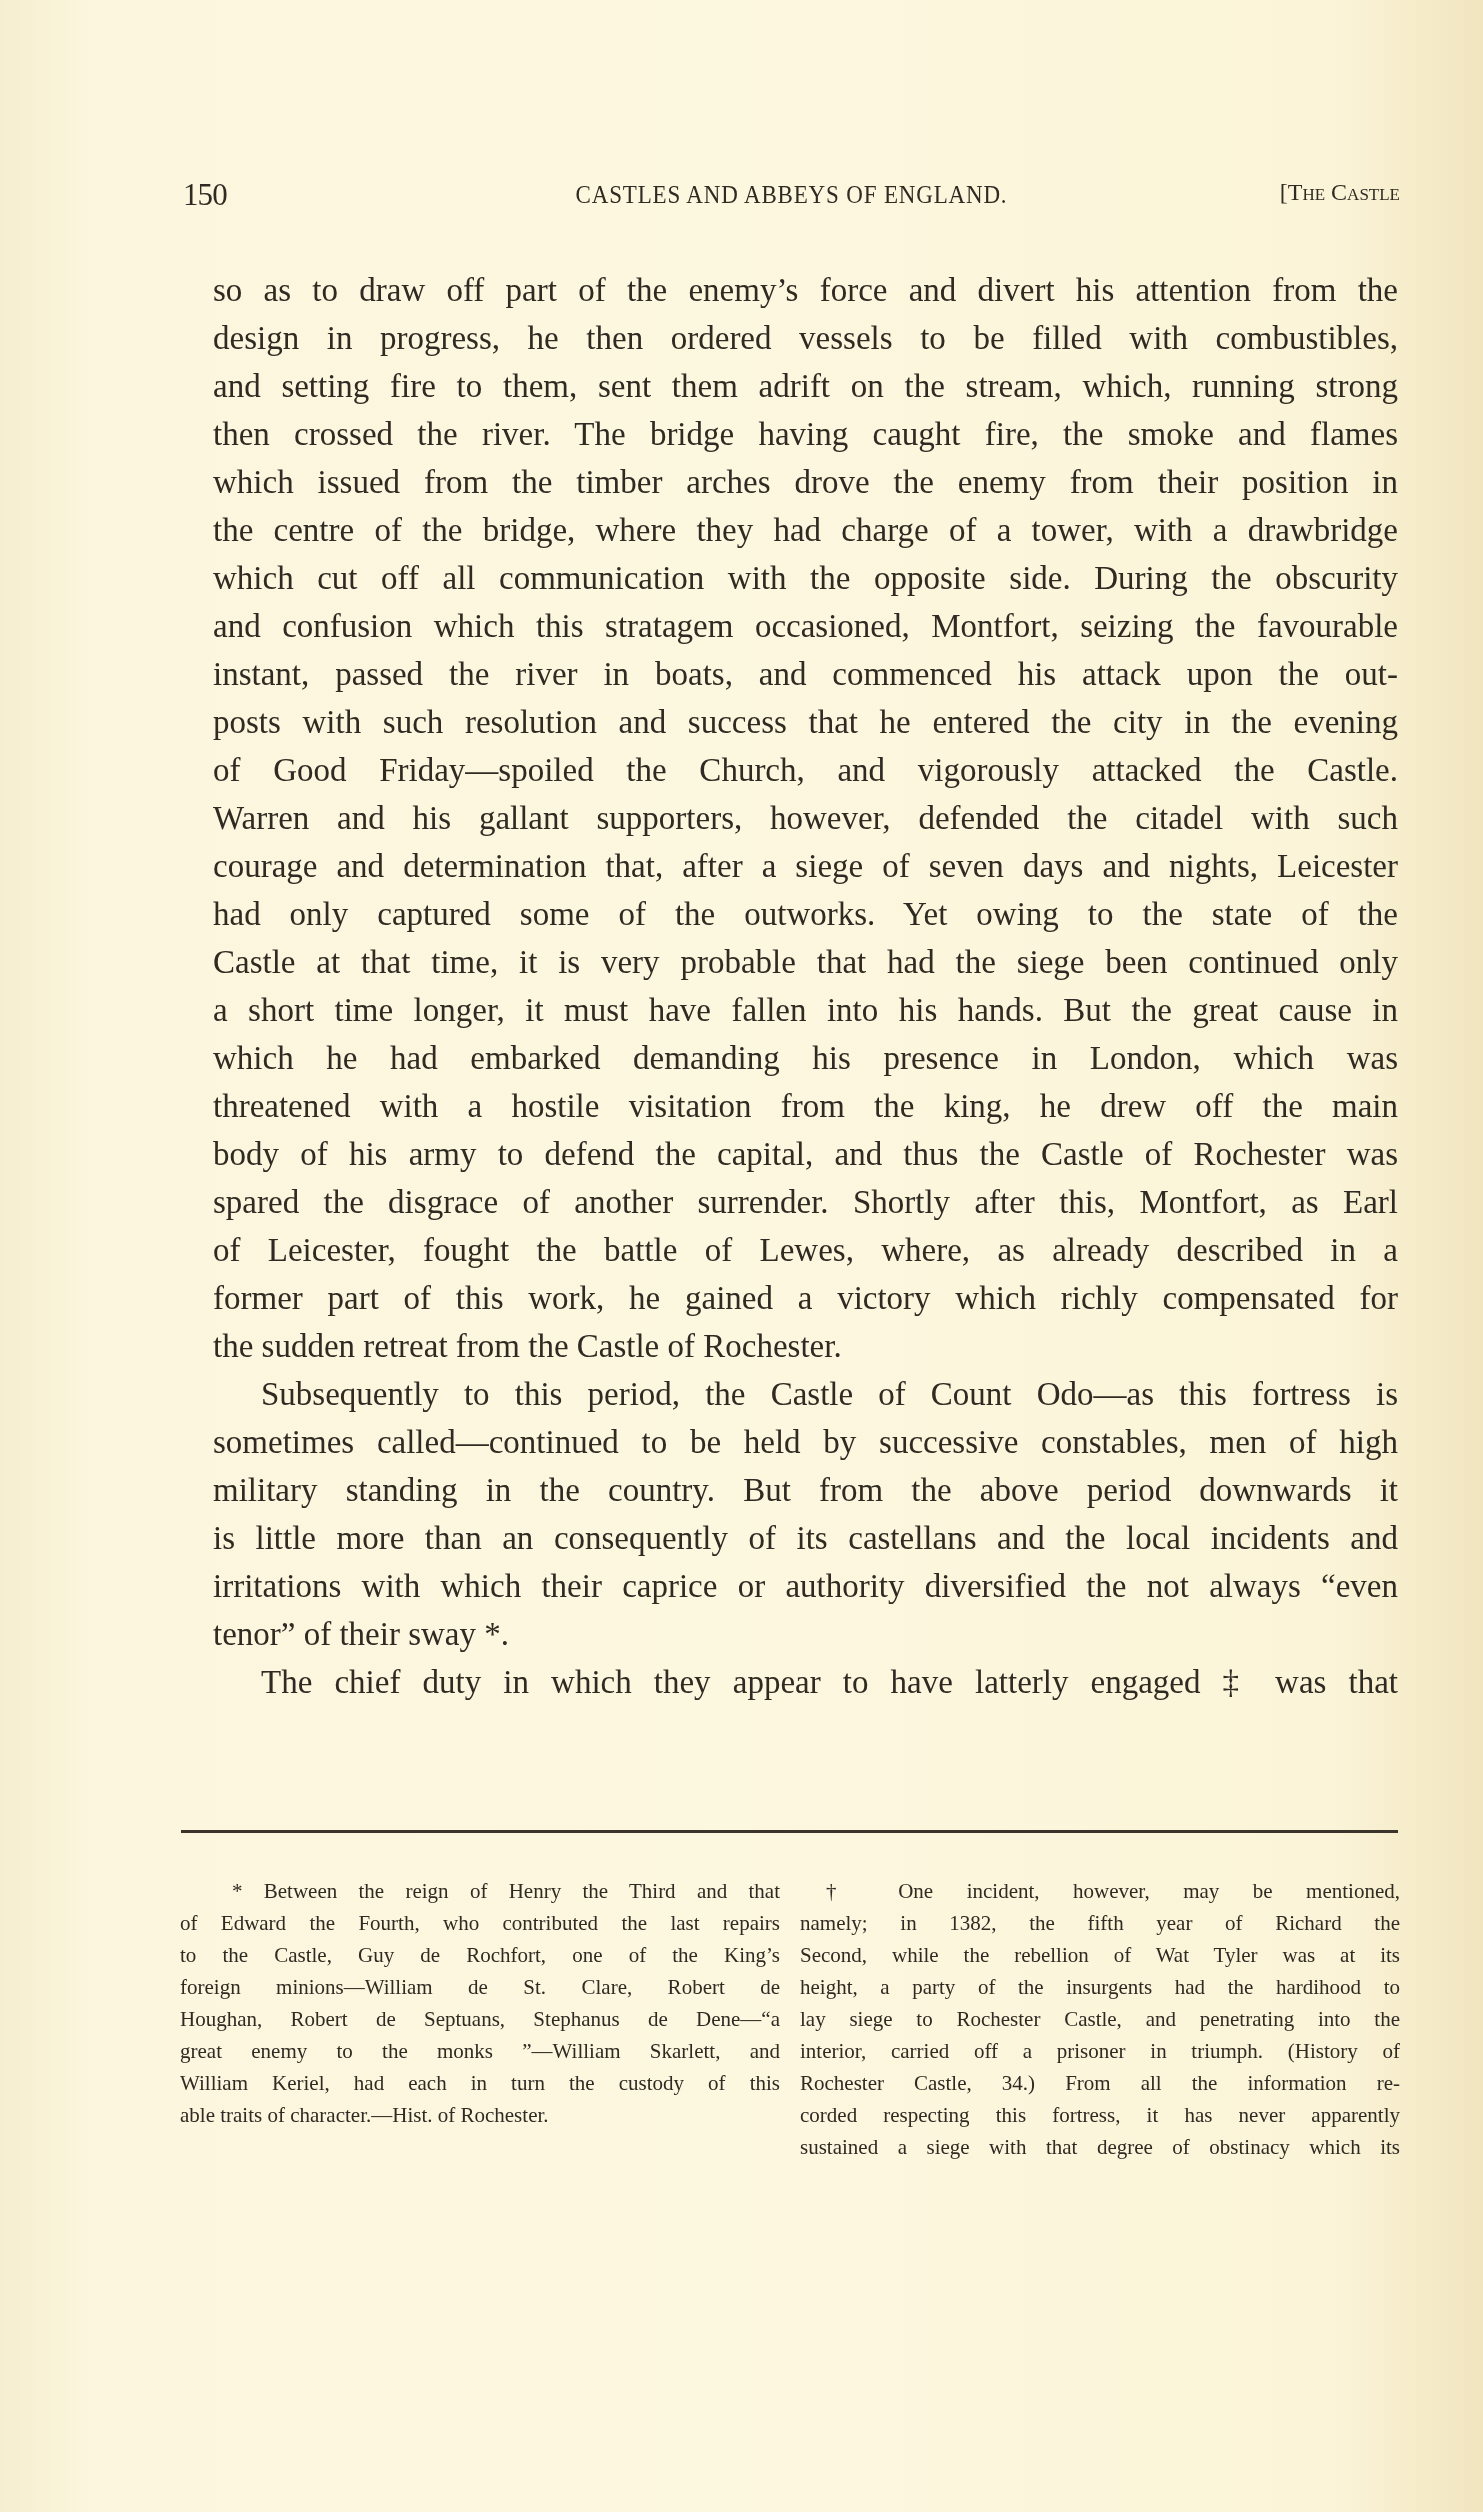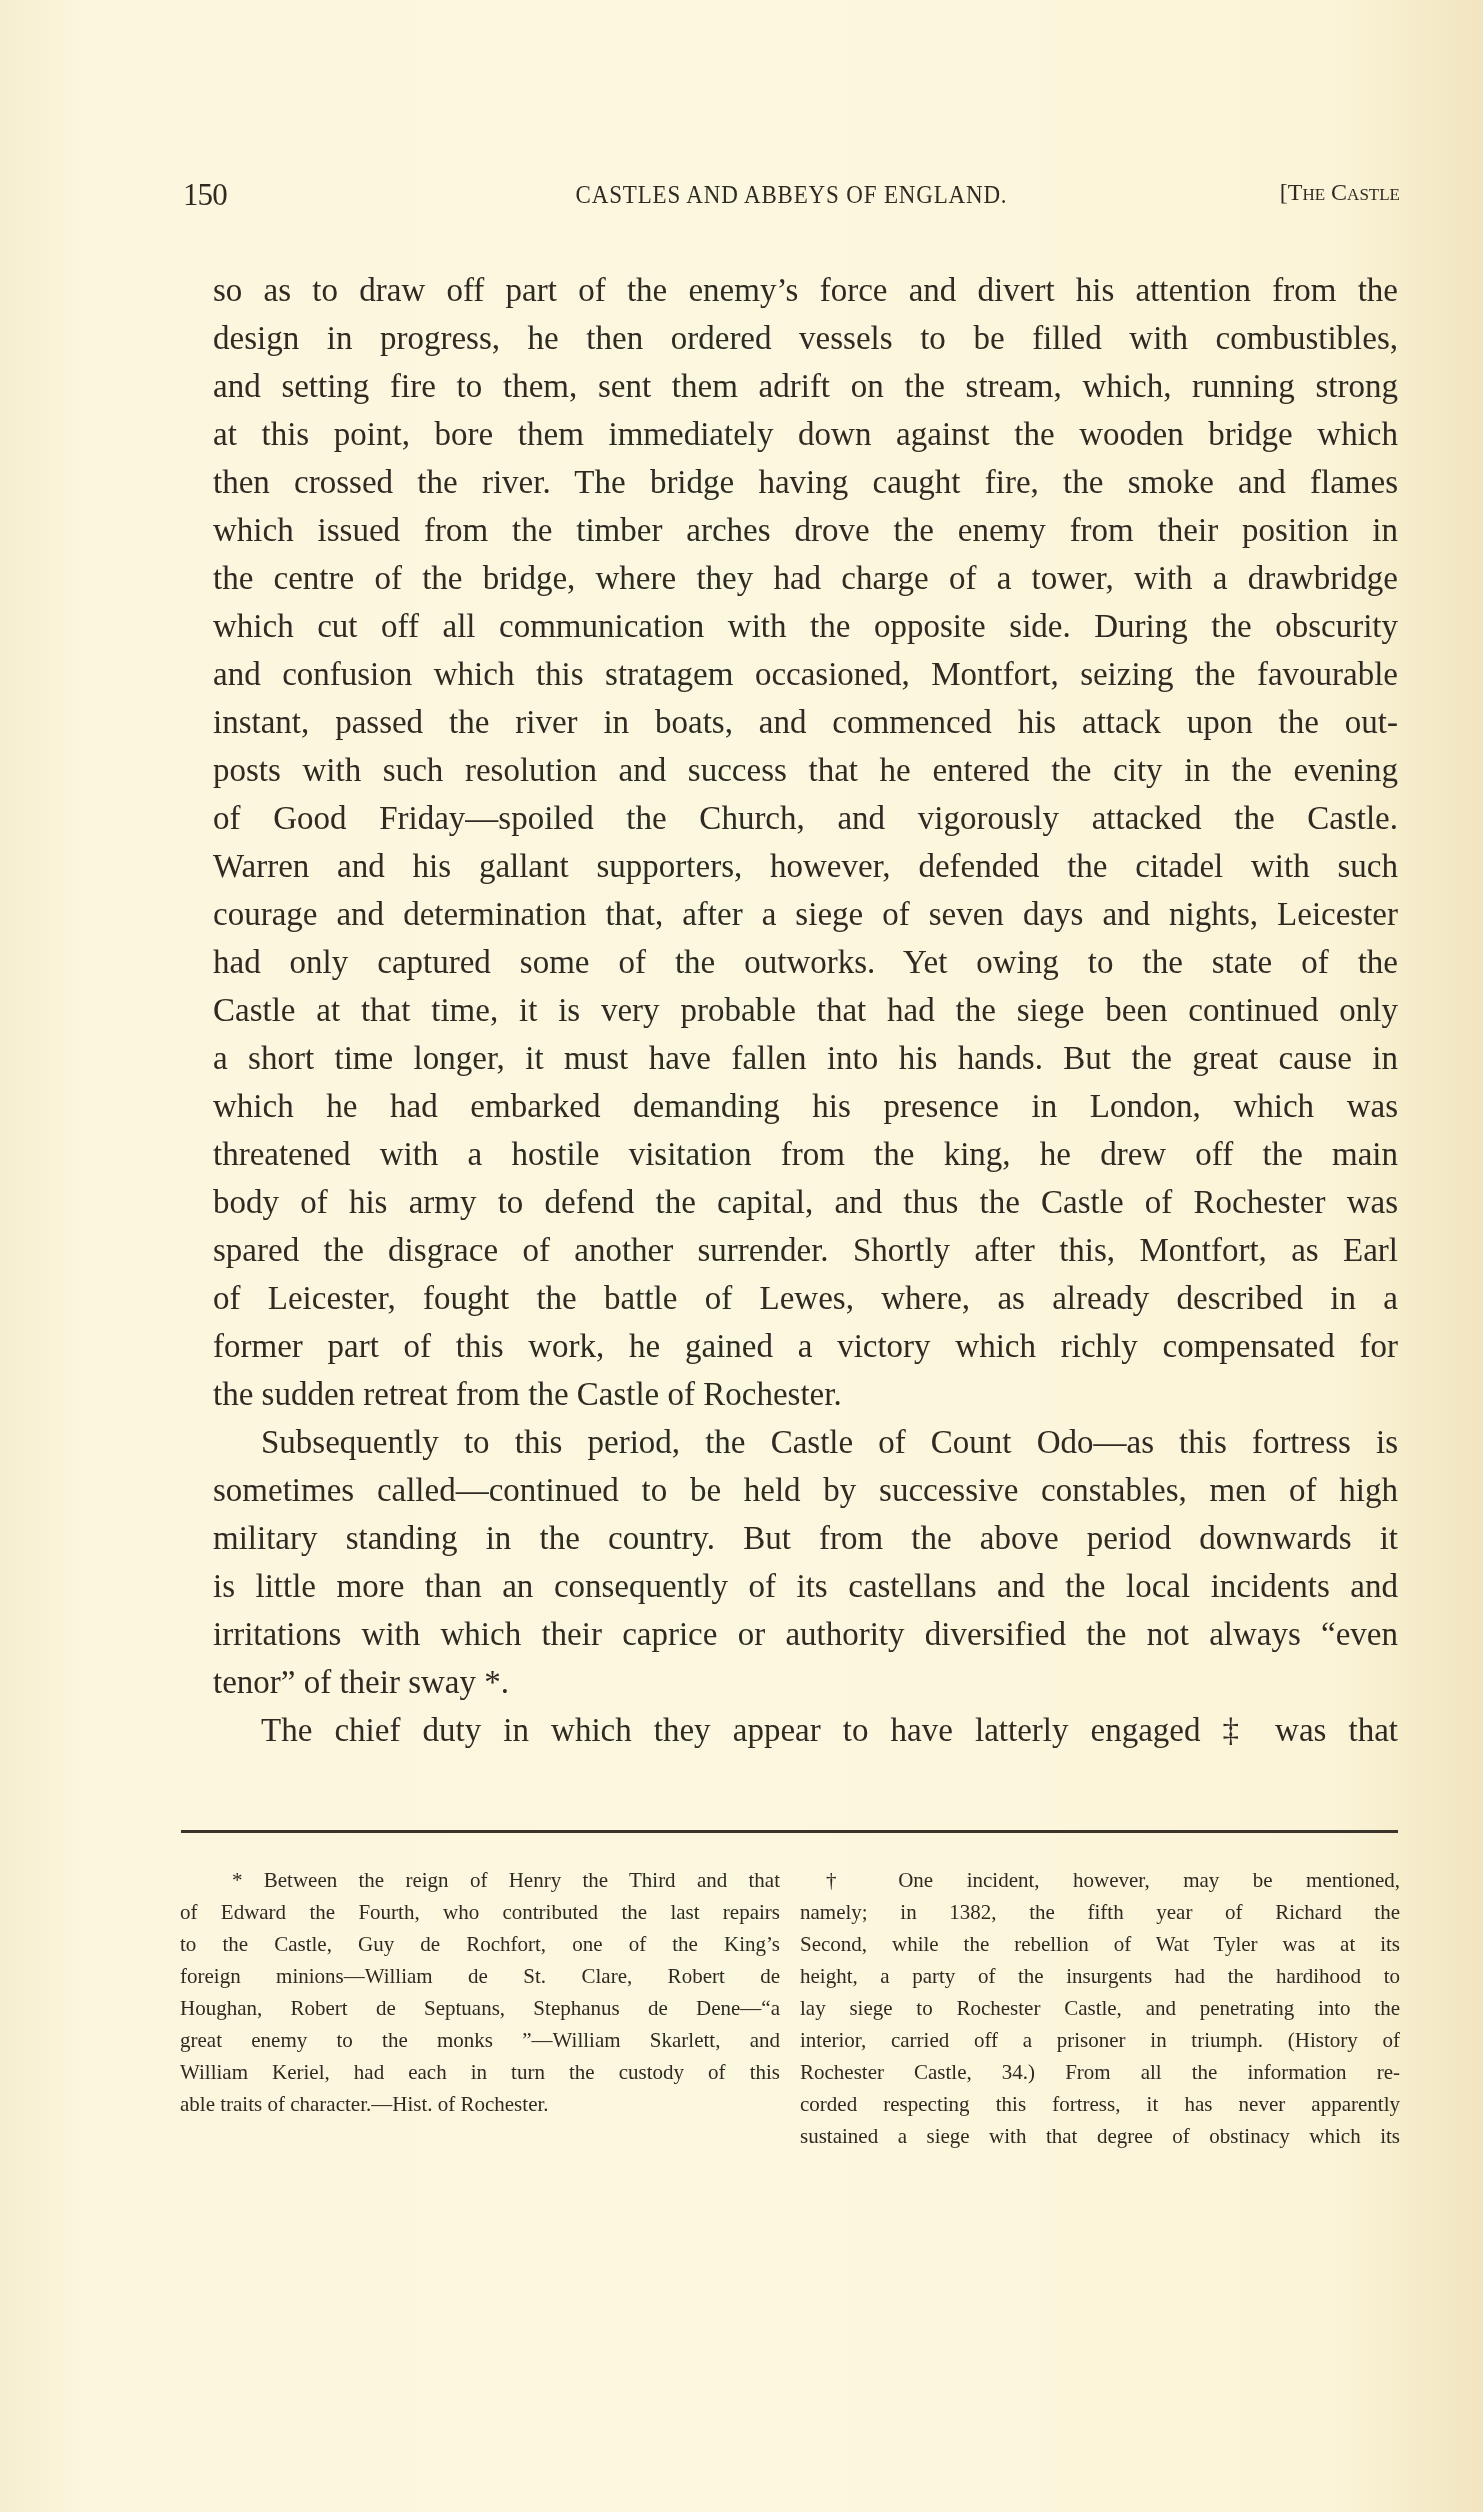--- a/index.html
+++ b/index.html
@@ -32,39 +32,38 @@
   }
   .footnotes {
     position: absolute; top: 1864px; left: 180px; width: 1219px;
     font-family: "Liberation Serif", serif;
     font-size: 21px; line-height: 32px;
   }
   .fn-col { position: absolute; top: 0; width: 600px; }
   .fn-col.left { left: 0; }
   .fn-col.right { left: 620px; }
   .fn-line { display: block; white-space: nowrap; text-align: justify; text-align-last: justify; }
-  .fn-line.first { padding-left: 52px; }
+  .fn-line.first { padding-left: 52px; margin-top: 11px; }
   .fn-line.last { text-align-last: left; }
 </style>
 </head>
 <body>
 
 <div class="page">
 
   <div class="header">
     <span class="page-number">150</span>
     <span class="running-title">CASTLES AND ABBEYS OF ENGLAND.</span>
     <span class="running-section">[The Castle</span>
   </div>
 
   <div class="body-text">
     <span class="line">so as to draw off part of the enemy’s force and divert his attention from the</span>
     <span class="line">design in progress, he then ordered vessels to be filled with combustibles,</span>
     <span class="line">and setting fire to them, sent them adrift on the stream, which, running strong</span>
-    <span class="line">at this point, bore them immediately down against the wooden bridge which</span>
     <span class="line">then crossed the river.  The bridge having caught fire, the smoke and flames</span>
     <span class="line">which issued from the timber arches drove the enemy from their position in</span>
     <span class="line">the centre of the bridge, where they had charge of a tower, with a drawbridge</span>
     <span class="line">which cut off all communication with the opposite side.  During the obscurity</span>
     <span class="line">and confusion which this stratagem occasioned, Montfort, seizing the favourable</span>
     <span class="line">instant, passed the river in boats, and commenced his attack upon the out-</span>
     <span class="line">posts with such resolution and success that he entered the city in the evening</span>
     <span class="line">of Good Friday—spoiled the Church, and vigorously attacked the Castle.</span>
     <span class="line">Warren and his gallant supporters, however, defended the citadel with such</span>
     <span class="line">courage and determination that, after a siege of seven days and nights, Leicester</span>

